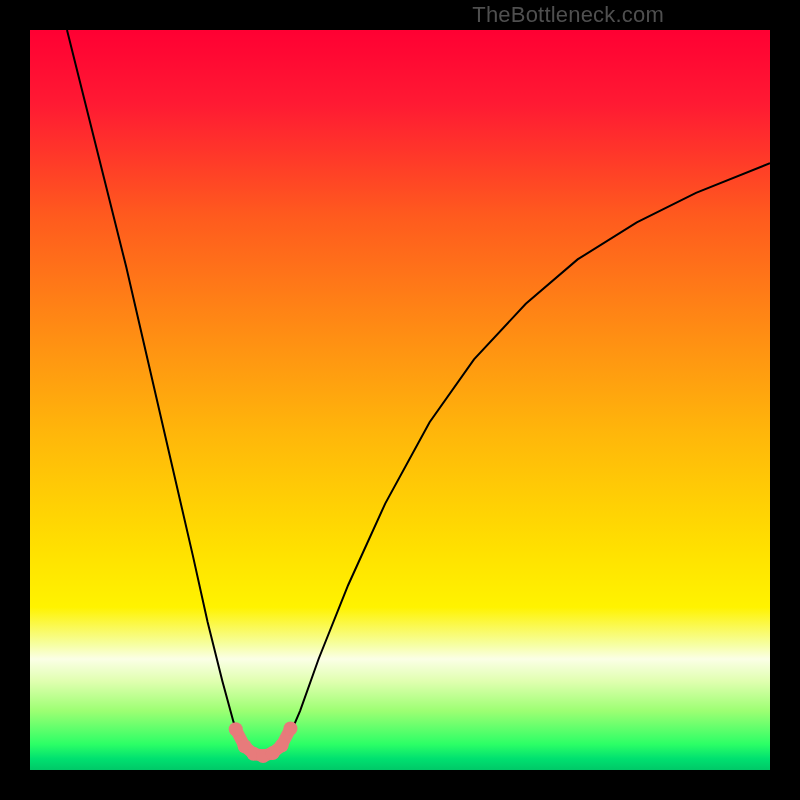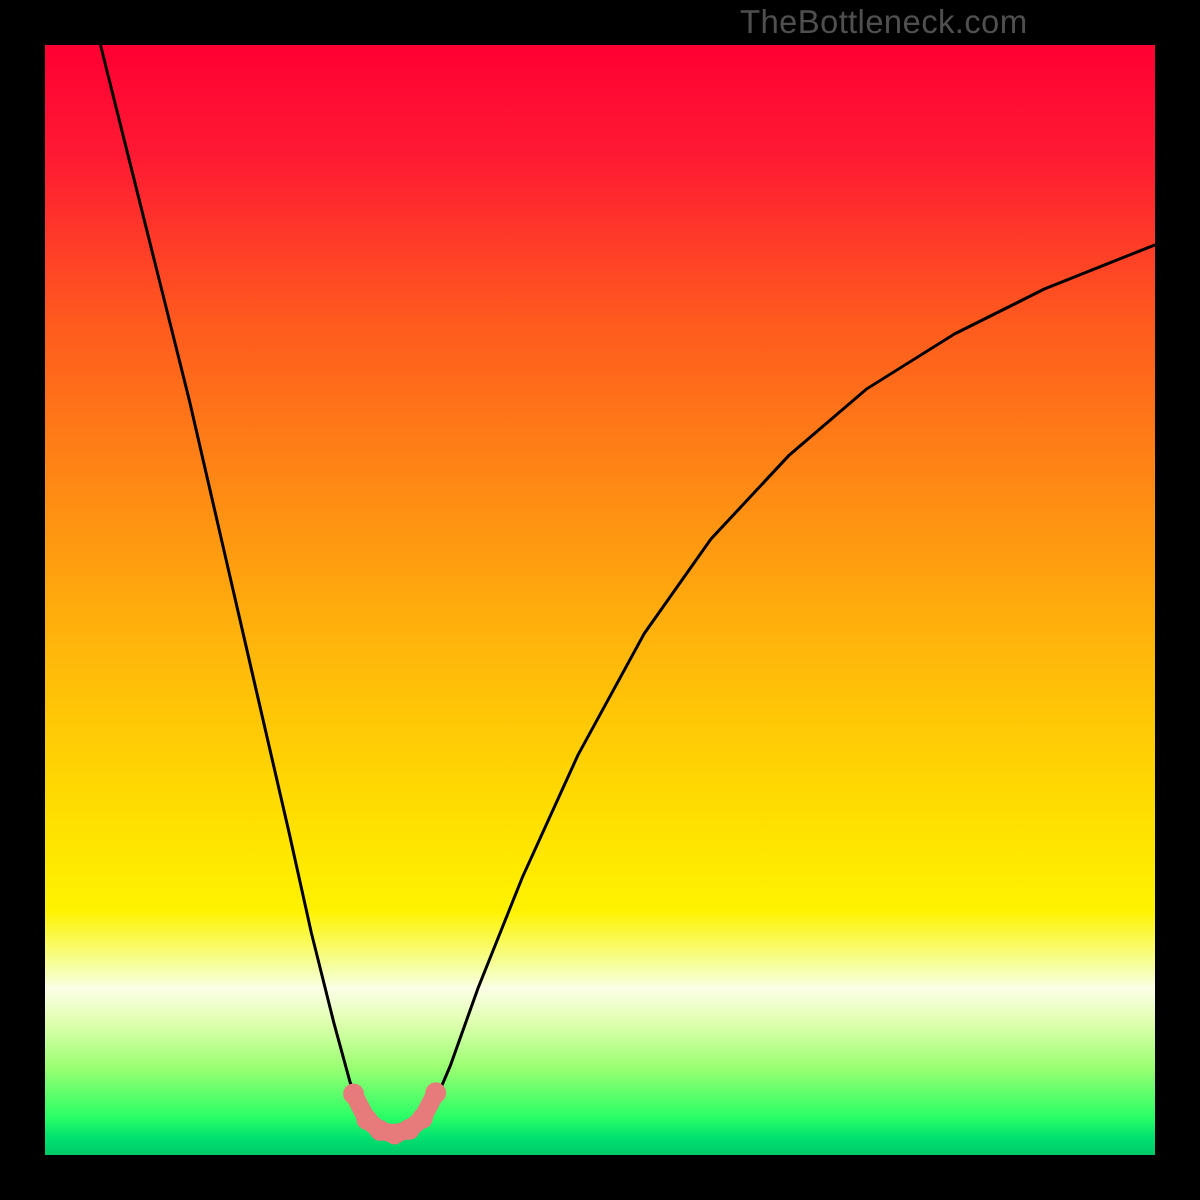--- a/index.html
+++ b/index.html
@@ -9,21 +9,20 @@
     height: 800px;
     background: #000;
     overflow: hidden;
     font-family: Arial, Helvetica, sans-serif;
   }
   .stage {
     position: relative;
     width: 672px;
     height: 800px;
     background: #000;
-    padding-left: 21px;
   }
   .watermark {
     position: absolute;
     right: 8px;
     top: 2px;
     color: #4f4f4f;
     font-size: 22px;
     letter-spacing: 0.2px;
     z-index: 10;
     user-select: none;

